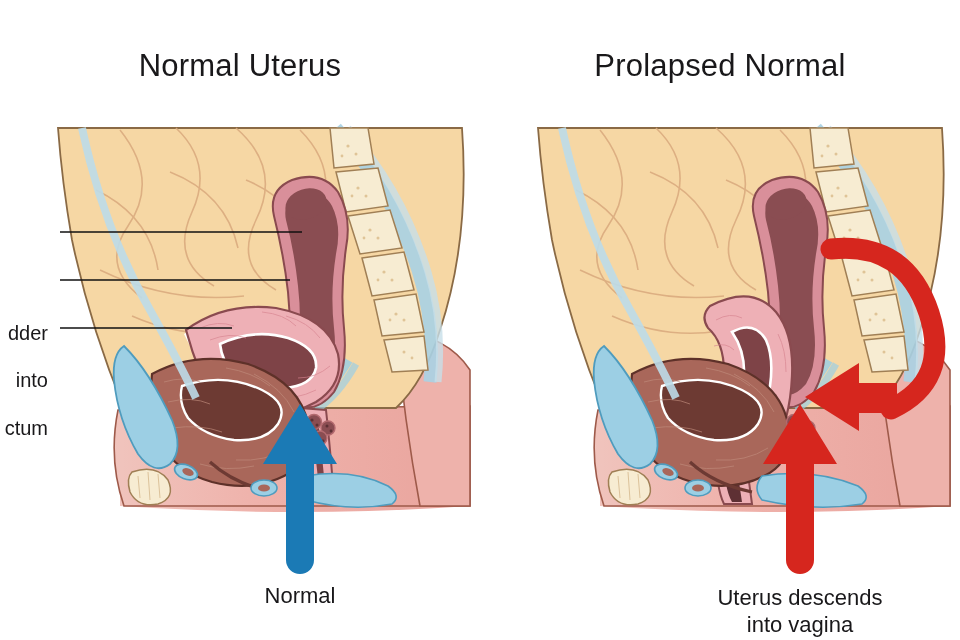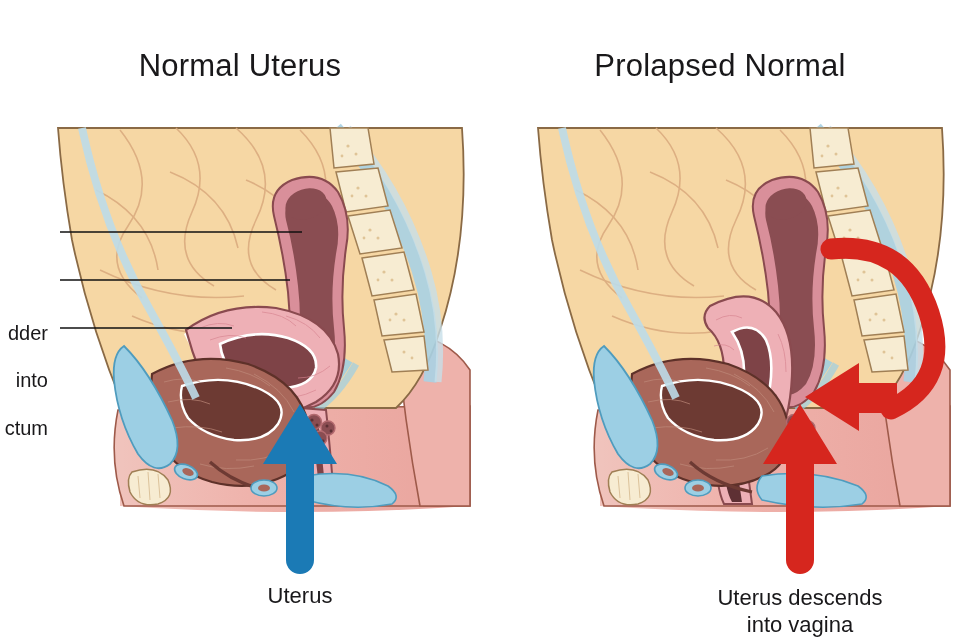--- a/index.html
+++ b/index.html
@@ -233,21 +233,21 @@
     </div>
     <div class="callout" id="callout-bladder">
       <span>ctum</span>
     </div>
   </div>
 
   <svg style="position:absolute;left:255px;top:380px;" width="90" height="185" viewBox="0 0 90 185">
     <path d="M45 4 L82 64 L59 64 L59 160 A14 14 0 0 1 31 160 L31 64 L8 64 Z" fill="#1b7ab5"></path>
   </svg>
 
-  <div class="bottom-label" id="label-vagina">Uterus</div>
+  <div class="bottom-label" id="label-vagina">Normal</div>
 
   <div class="fig" id="fig-right">
     <svg width="480" height="420" viewBox="0 0 480 420">
       <defs>
         <linearGradient id="thighGradR" x1="0" y1="0" x2="1" y2="0">
           <stop offset="0%" stop-color="#f0c4bd"></stop>
           <stop offset="40%" stop-color="#efb2ab"></stop>
           <stop offset="100%" stop-color="#e9a49d"></stop>
         </linearGradient>
       </defs>

